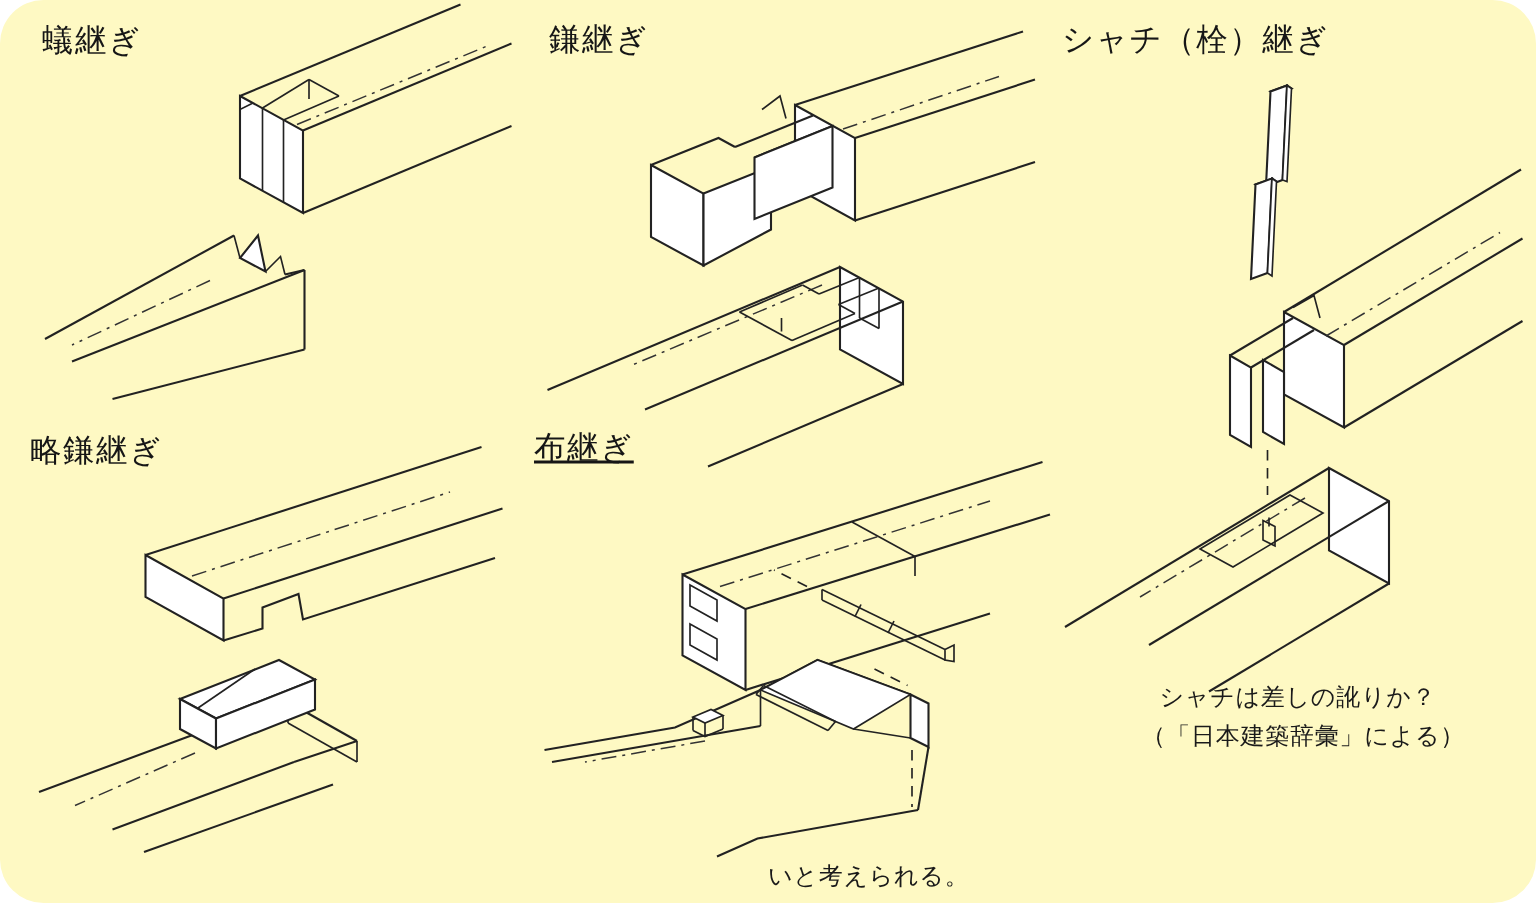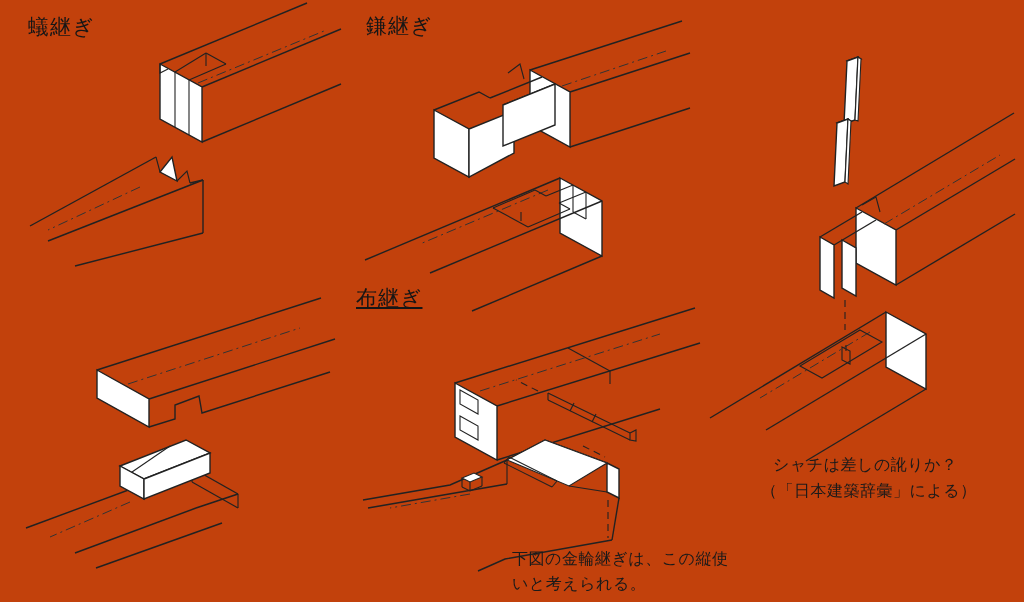--- a/index.html
+++ b/index.html
@@ -1,22 +1,23 @@
 <!DOCTYPE html>
 <html><head>
 <meta charset="utf-8">
 <style>
   html,body{margin:0;padding:0;background:#ffffff;}
   .page{
     position:relative;
     width:1024px;height:602px;
-    background:#c2410c;
+    background:#fef9c3;
     overflow:hidden;
     font-family:"Liberation Sans", sans-serif;
     color:#1c1c1c;
+    border-radius:29px;
   }
   .fig-label{
     position:absolute;
     font-size:21px;
     font-weight:500;
     letter-spacing:1px;
     color:#161616;
     white-space:nowrap;
   }
   .note{
@@ -209,23 +210,24 @@
       <path class="dashes thin" d="M608,500 L608,538"></path>
       <path class="dashes thin" d="M583,446 L605,457"></path>
       <path class="cl" d="M470,494 L390,508"></path>
     </g>
   </svg>
 
   <div class="fig-label" style="left:28px;top:13px;">蟻継ぎ</div>
 
   <div class="fig-label" style="left:366px;top:12px;">鎌継ぎ</div>
 
-
+  <div class="fig-label" style="left:708px;top:12px;">シャチ（栓）継ぎ</div>
+
+  <div class="fig-label" style="left:20px;top:286px;">略鎌継ぎ</div>
 
   <div class="fig-label" style="left:356px;top:284px;text-decoration:underline;">布継ぎ</div>
 
   <div class="note" style="left:773px;top:455px;">シャチは差しの訛りか？</div>
   <div class="note" style="left:761px;top:481px;">（「日本建築辞彙」による）</div>
 
-  <div class="note" style="left:512px;top:549px;">下図の金輪継ぎは、この縦使</div>
   <div class="note" style="left:512px;top:574px;font-family:Liberation Serif, serif;">いと考えられる。</div>
 
 </div>
 
 </body></html>

